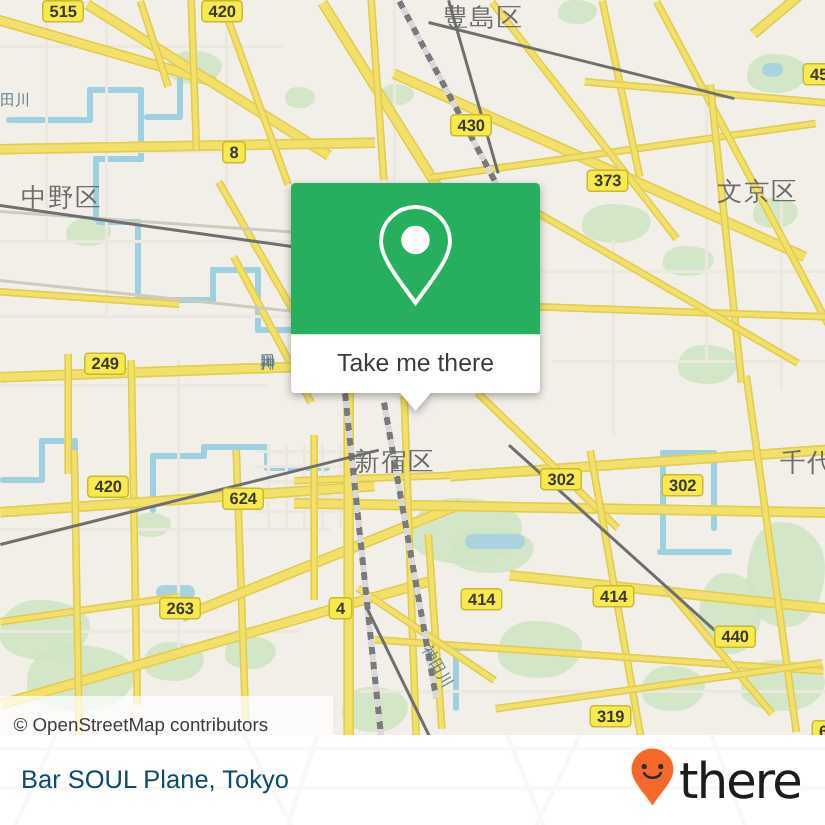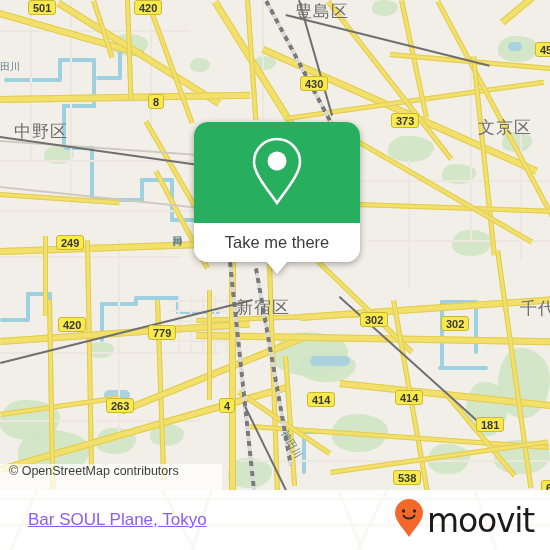--- a/index.html
+++ b/index.html
@@ -37,41 +37,41 @@
   
   .place{position:absolute;color:#6d6d6d;font-size:17px;letter-spacing:1px;
      font-family:"DejaVu Sans",sans-serif;white-space:nowrap;}
   .wlabel{position:absolute;color:#5e7e8a;font-size:10px;white-space:nowrap;
      font-family:"DejaVu Sans",sans-serif;}
   .wlabel.vert{writing-mode:vertical-rl;}
   .wlabel.diag{transform:rotate(60deg);transform-origin:0 0;}
 
   
   .attrib{position:absolute;left:0;bottom:0;height:26px;width:222px;
-    background:rgba(255,255,255,.72);display:flex;align-items:flex-start;}
+    background:rgba(255,255,255,.72);display:flex;align-items:flex-end;}
   .attrib span{color:#3d3d3d;font-size:12.5px;padding-left:9px;}
 
   
   .callout{position:absolute;left:194px;top:122px;width:166px;height:140px;
      filter:drop-shadow(0 2px 3px rgba(0,0,0,.33));}
   .callout-body{position:absolute;left:0;top:0;width:166px;height:140px;
-     background:#fff;border-radius:14px;overflow:hidden;}
+     background:#fff;border-radius:3px;overflow:hidden;}
   .callout-top{height:101px;background:#27ae5f;display:flex;align-items:center;justify-content:center;}
   .callout-bottom{height:39px;display:flex;align-items:center;justify-content:center;background:#fff;}
   .callout-label{color:#3c3c3c;font-size:16.5px;}
   .tail{position:absolute;left:72px;top:139px;width:0;height:0;
      border-left:11px solid transparent;border-right:11px solid transparent;
      border-top:13px solid #fff;}
 
   
   .footer{position:absolute;left:0;top:490px;width:550px;height:60px;background:#fff;
      display:flex;align-items:center;justify-content:space-between;overflow:hidden;}
   .footer-ghost{position:absolute;inset:0;overflow:hidden;opacity:.30;}
   .footer-ghost .g{position:absolute;background:#efeae2;transform-origin:0 0;}
-  .footer-title{position:relative;color:#8b5cf6;font-size:17px;padding-left:28px;text-decoration:underline;}
+  .footer-title{position:relative;color:#0c4a6e;font-size:17px;padding-left:14px;}
   .brand{position:relative;display:flex;align-items:center;padding-right:16px;}
   .brand-word{color:#1c1c1c;font-size:33px;letter-spacing:-1.2px;line-height:33px;font-weight:normal;
      font-family:"DejaVu Sans",sans-serif;}
 </style>
 </head>
 <body>
 
 <div class="screen">
 
   <div class="map">
@@ -222,37 +222,37 @@
     <div class="rail" style="left:286px;top:14px;width:210px;transform:rotate(14deg);"></div>
     <div class="rail" style="left:300px;top:0px;width:120px;transform:rotate(74deg);"></div>
     <div class="rail" style="left:0px;top:362px;width:260px;transform:rotate(-14deg);"></div>
     <div class="gw" style="left:0px;top:140px;width:200px;transform:rotate(4deg);"></div>
     <div class="gw" style="left:0px;top:186px;width:240px;transform:rotate(6deg);"></div>
     <div class="rail" style="left:0px;top:136px;width:210px;transform:rotate(8deg);"></div>
     <div class="rail" style="left:340px;top:296px;width:200px;transform:rotate(42deg);"></div>
     <div class="rail" style="left:246px;top:406px;width:130px;transform:rotate(64deg);"></div>
 
     <div id="shields">
-        <div class="shield" style="left: 28px; top: 0px;">501</div>
+        <div class="shield" style="left: 28px; top: 0px;">515</div>
         <div class="shield" style="left: 134px; top: 0px;">420</div>
         <div class="shield" style="left: 148px; top: 94px;">8</div>
         <div class="shield" style="left: 56px; top: 235px;">249</div>
         <div class="shield" style="left: 58px; top: 317px;">420</div>
-        <div class="shield" style="left: 148px; top: 325px;">779</div>
+        <div class="shield" style="left: 148px; top: 325px;">624</div>
         <div class="shield" style="left: 106px; top: 398px;">263</div>
         <div class="shield" style="left: 300px; top: 76px;">430</div>
         <div class="shield" style="left: 391px; top: 113px;">373</div>
         <div class="shield" style="left: 535px; top: 42px;">45</div>
         <div class="shield" style="left: 360px; top: 312px;">302</div>
         <div class="shield" style="left: 441px; top: 316px;">302</div>
         <div class="shield" style="left: 219px; top: 398px;">4</div>
         <div class="shield" style="left: 307px; top: 392px;">414</div>
         <div class="shield" style="left: 395px; top: 390px;">414</div>
-        <div class="shield" style="left: 476px; top: 417px;">181</div>
-        <div class="shield" style="left: 393px; top: 470px;">538</div>
+        <div class="shield" style="left: 476px; top: 417px;">440</div>
+        <div class="shield" style="left: 393px; top: 470px;">319</div>
         <div class="shield" style="left: 541px; top: 480px;">61</div>
       </div>
 
     <div id="places">
         <div class="place" style="left: 295px; top: 0px;">豊島区</div>
         <div class="place" style="left: 478px; top: 116px;">文京区</div>
         <div class="place" style="left: 14px; top: 120px;">中野区</div>
         <div class="place" style="left: 236px; top: 296px;">新宿区</div>
         <div class="place" style="left: 520px; top: 297px;">千代</div>
       </div>
@@ -298,17 +298,17 @@
     <div class="footer-title">Bar SOUL Plane, Tokyo</div>
     <div class="brand">
       <span style="display:inline-block;margin-right:3px;">
         <svg width="30" height="40" viewBox="0 0 30 40" aria-hidden="true">
           <path d="M15 1 C7.3 1 1 7.3 1 15 C1 23 10 31 15 39 C20 31 29 23 29 15 C29 7.3 22.7 1 15 1 Z" fill="#f4682b"></path>
           <circle cx="9.5" cy="13" r="1.7" fill="#2b2b2b"></circle>
           <circle cx="20.5" cy="13" r="1.7" fill="#2b2b2b"></circle>
           <path d="M9.5 17.5 C11.5 21.5 18.5 21.5 20.5 17.5" fill="none" stroke="#2b2b2b" stroke-width="1.8" stroke-linecap="round"></path>
         </svg>
       </span>
-      <span class="brand-word">moovit</span>
+      <span class="brand-word">there</span>
     </div>
   </div>
 
 </div>
 
 </body></html>

